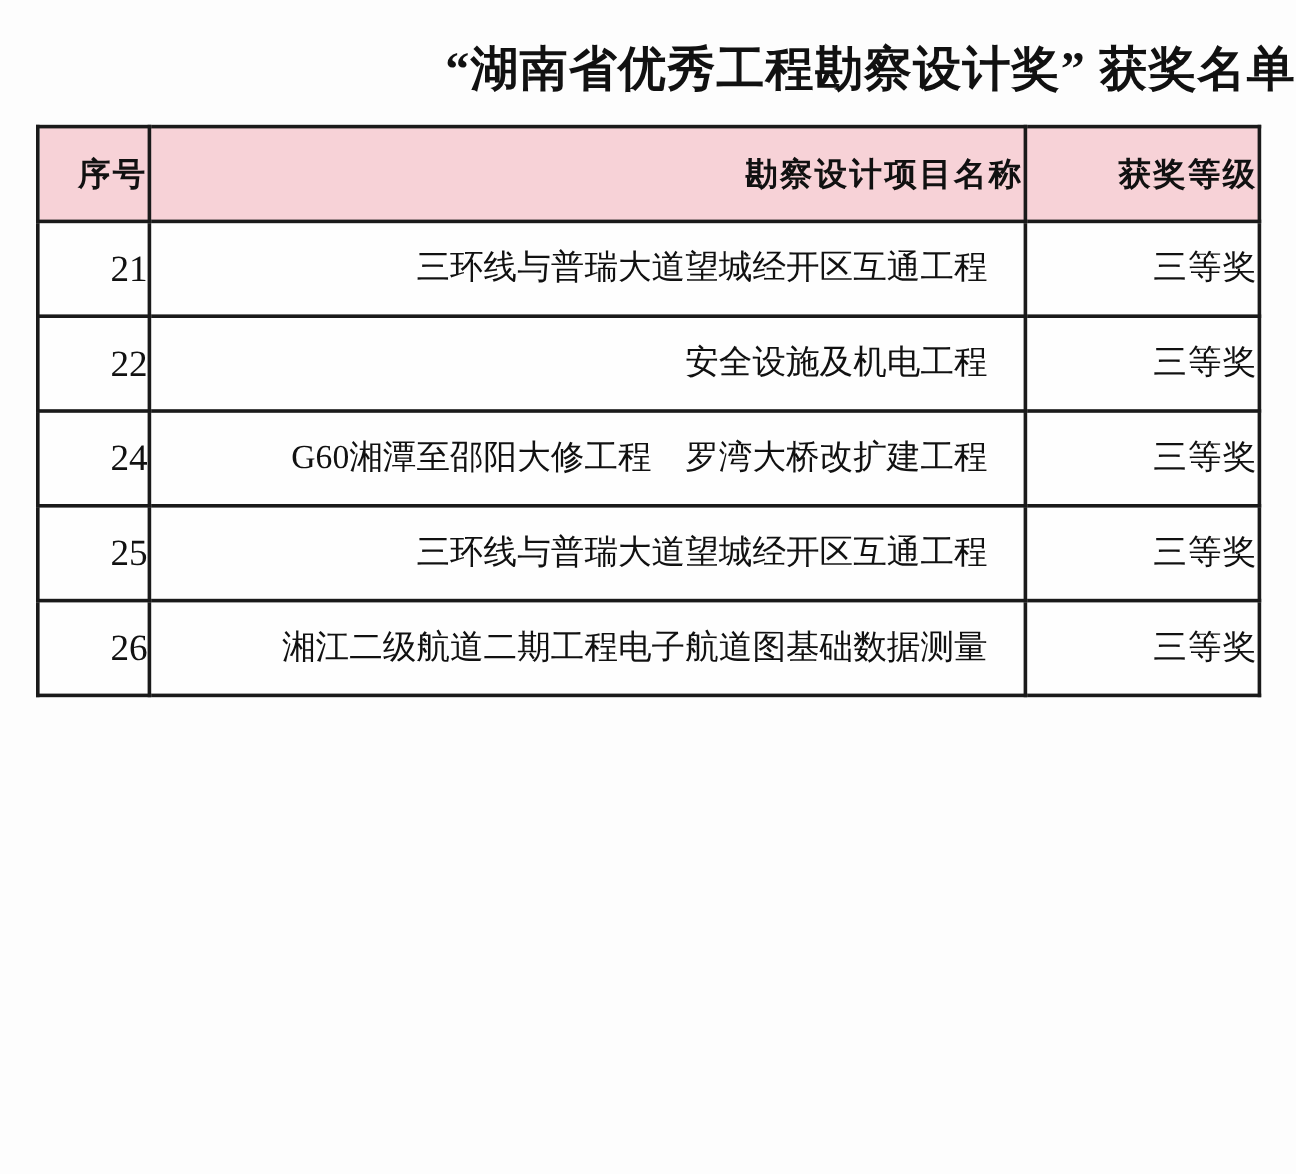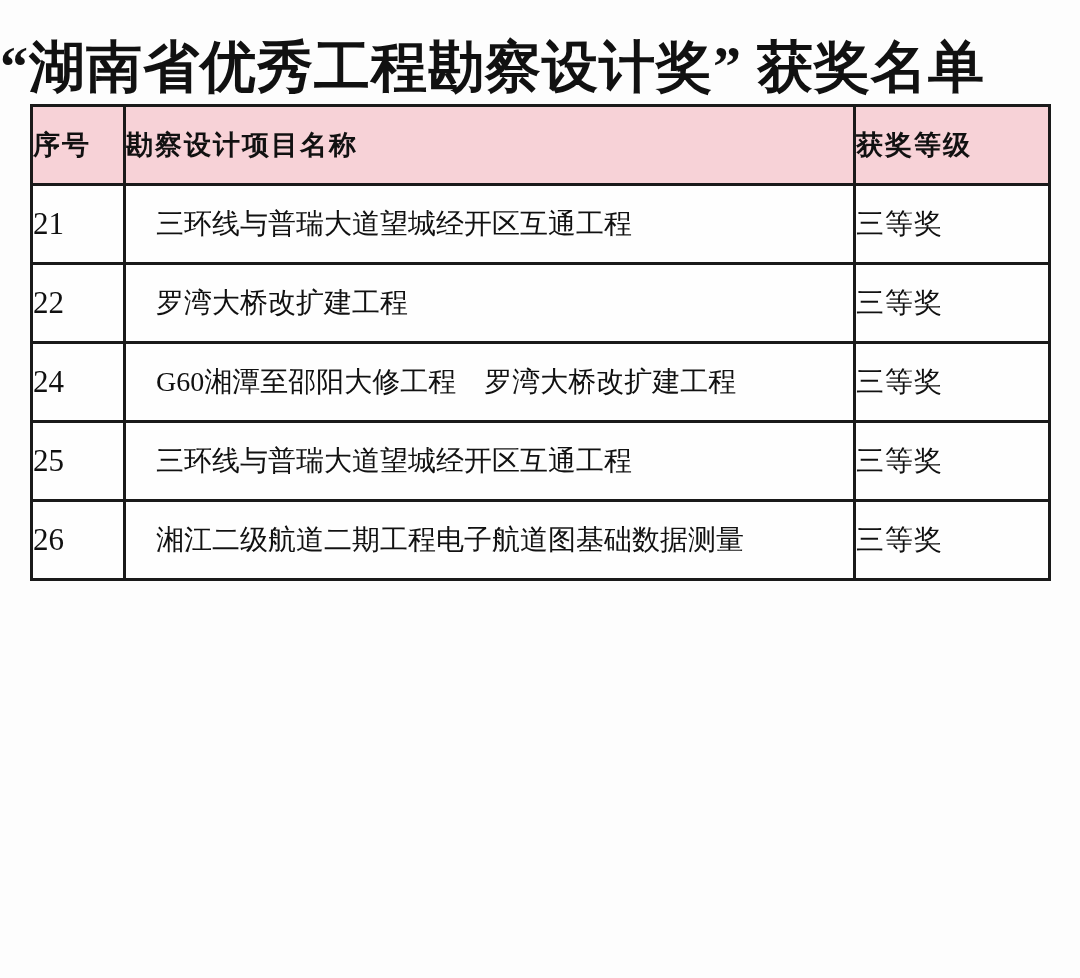--- a/index.html
+++ b/index.html
@@ -14,41 +14,41 @@
     background:var(--page-bg);
     font-family:"Liberation Serif","DejaVu Serif",serif;
     color:var(--text);
     position:relative;
     overflow:hidden;
   }
   .page-title{
     position:absolute;
     left:0; top:30px;
     width:1080px;
-    text-align:left;
-    font-size:56px;
+    text-align:right;
+    font-size:40px;
     font-weight:bold;
     letter-spacing:1px;
     white-space:nowrap;
   }
   table.award-table{
     position:absolute;
     left:30px; top:104px;
     width:1018px;
     border-collapse:collapse;
     table-layout:fixed;
   }
   .award-table col.c-no{width:93px;}
   .award-table col.c-project{width:730px;}
   .award-table col.c-award{width:195px;}
   .award-table th,
   .award-table td{
     border:3px solid var(--border);
     height:79px;
-    text-align:left;
+    text-align:right;
     vertical-align:middle;
     overflow:hidden;
   }
   .award-table thead th{
     background:var(--header-bg);
     font-size:27px;
     font-weight:bold;
     letter-spacing:2px;
   }
   .award-table td{
@@ -86,21 +86,21 @@
     </tr>
   </thead>
   <tbody>
       <tr>
         <td class="cell-no">21</td>
         <td class="cell-project">三环线与普瑞大道望城经开区互通工程</td>
         <td class="cell-award">三等奖</td>
       </tr>
       <tr>
         <td class="cell-no">22</td>
-        <td class="cell-project">罗湾大桥改扩建工程</td>
+        <td class="cell-project">安全设施及机电工程</td>
         <td class="cell-award">三等奖</td>
       </tr>
       <tr>
         <td class="cell-no">24</td>
         <td class="cell-project">G60湘潭至邵阳大修工程　罗湾大桥改扩建工程</td>
         <td class="cell-award">三等奖</td>
       </tr>
       <tr>
         <td class="cell-no">25</td>
         <td class="cell-project">三环线与普瑞大道望城经开区互通工程</td>

